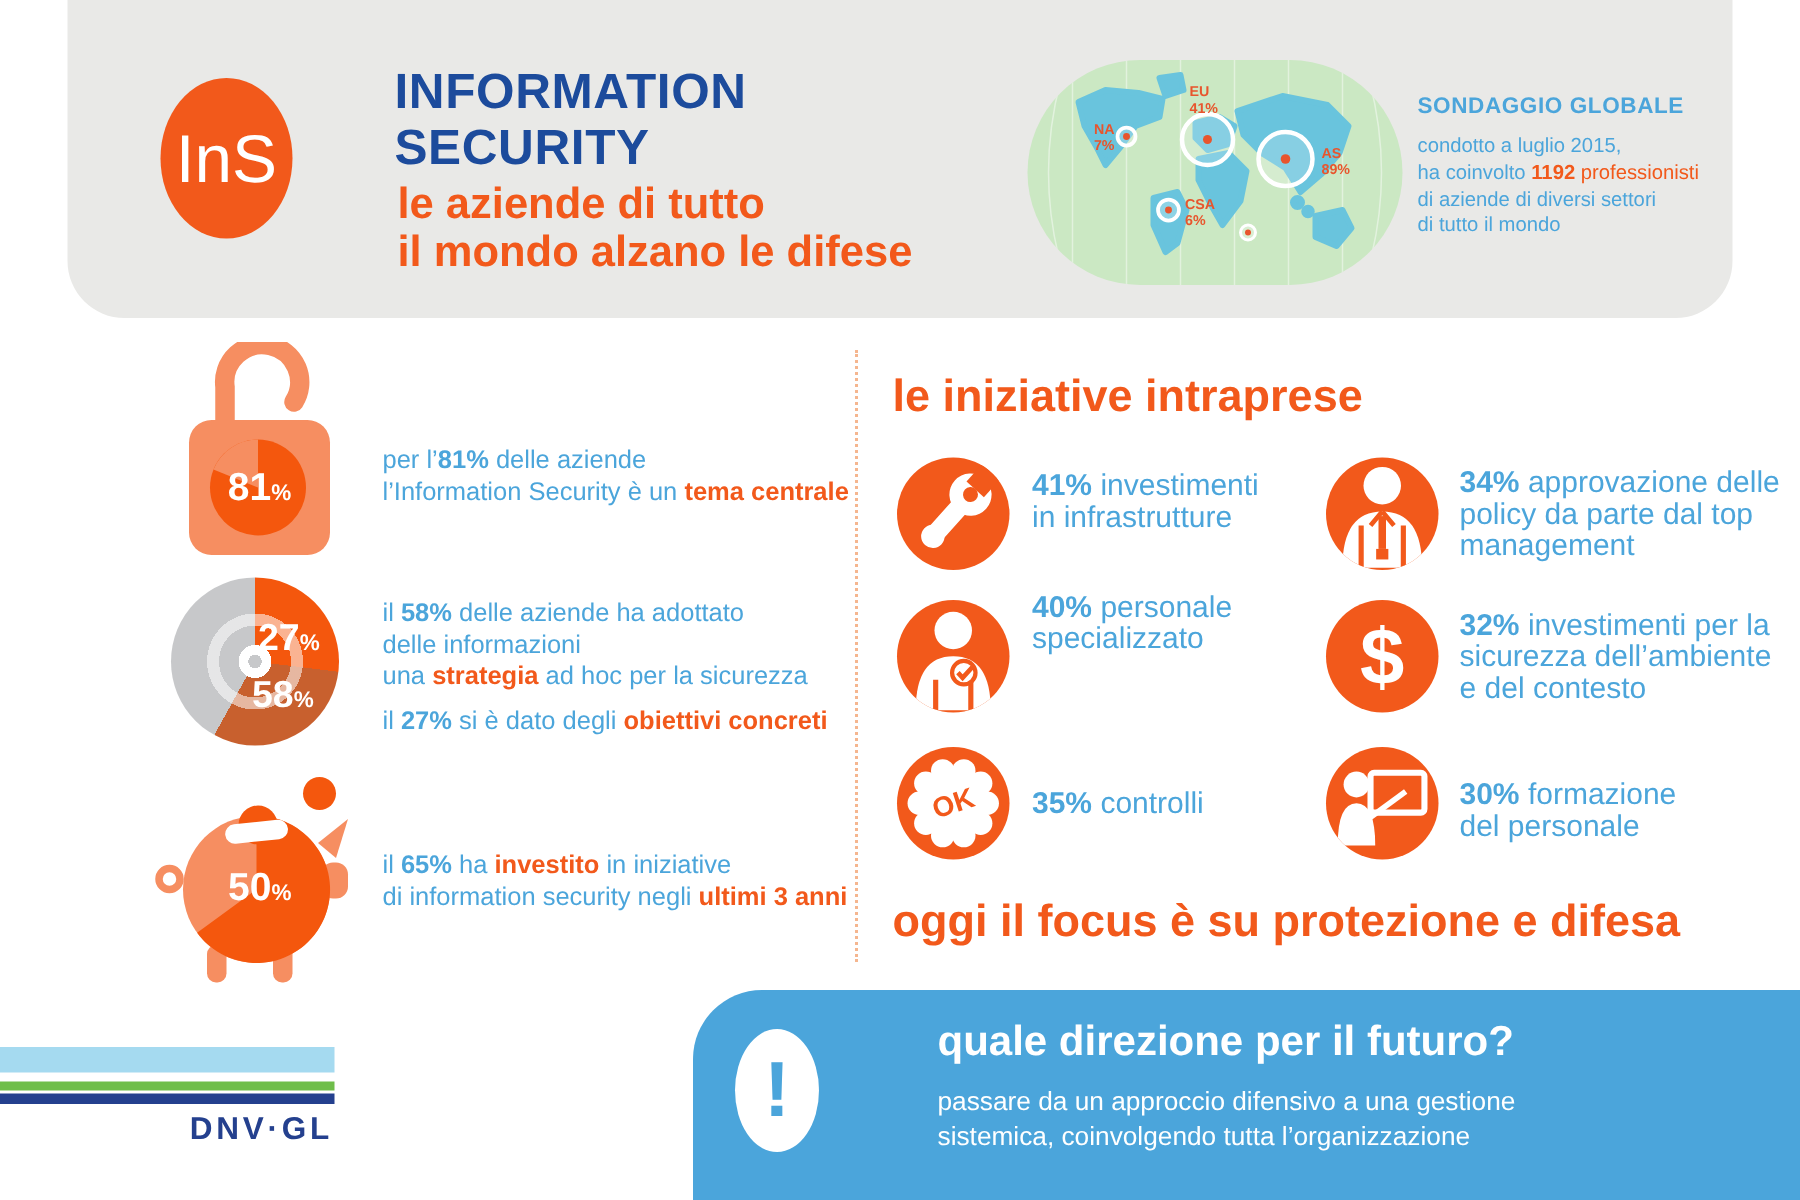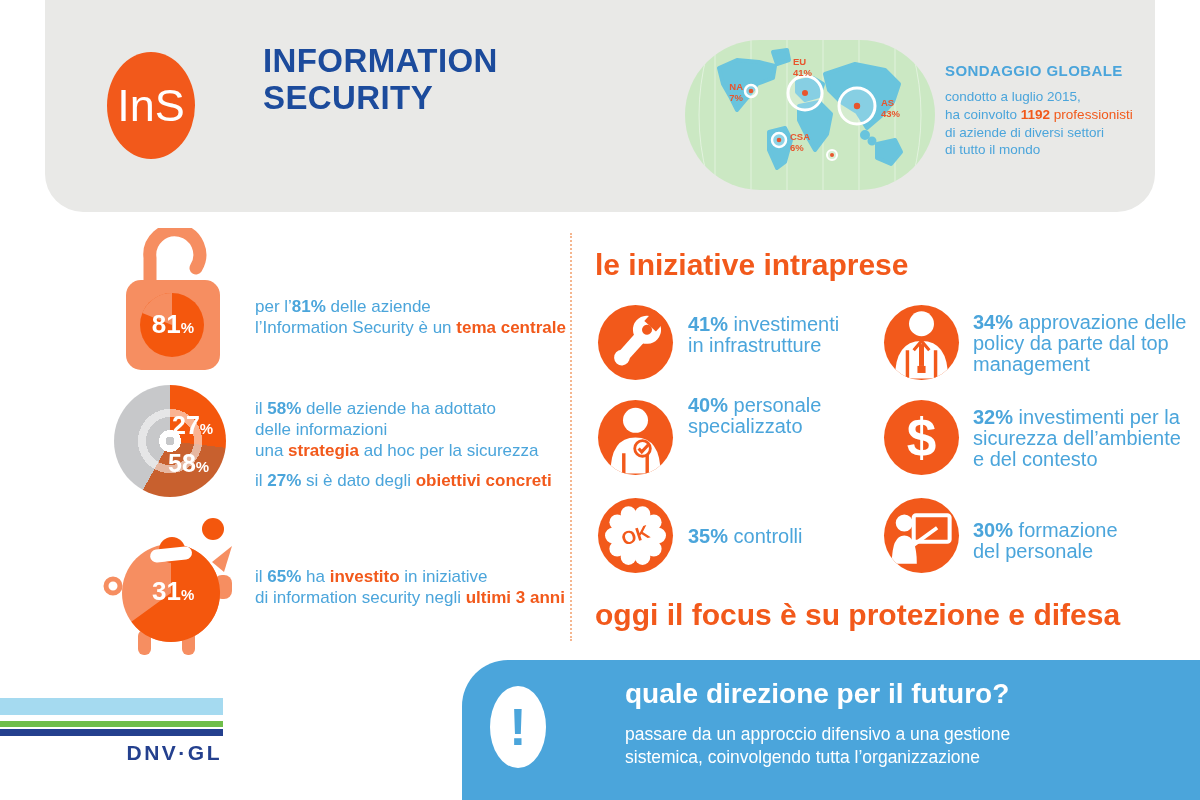--- a/index.html
+++ b/index.html
@@ -77,20 +77,22 @@
 <body>
 
 <div class="canvas">
 
   <div class="abs header-box"></div>
   <div class="abs ins-badge">
     <span>InS</span>
   </div>
   <div class="abs main-title">INFORMATION
 SECURITY</div>
+  <div class="abs main-sub">le aziende di tutto
+il mondo alzano le difese</div>
 
   <div class="abs map-box">
     <svg width="250" height="150" viewBox="0 0 250 150">
       <g stroke="rgba(255,255,255,.45)" stroke-width="1">
         <line x1="30" y1="0" x2="30" y2="150"></line>
           <line x1="66" y1="0" x2="66" y2="150"></line>
         <line x1="102" y1="0" x2="102" y2="150"></line>
           <line x1="138" y1="0" x2="138" y2="150"></line>
         <line x1="174" y1="0" x2="174" y2="150"></line>
           <line x1="210" y1="0" x2="210" y2="150"></line>
@@ -119,21 +121,21 @@
         <circle cx="94" cy="100" r="2.3" fill="#E8552D"></circle>
         <circle cx="147" cy="115" r="5" fill="rgba(255,255,255,.25)" stroke="#fff" stroke-width="2"></circle>
         <circle cx="147" cy="115" r="2" fill="#E8552D"></circle>
       </g>
     </svg>
     <div class="map-label" style="left:36px;top:42px;text-align:right;width:22px;">
       <div>NA</div><b>7%</b></div>
     <div class="map-label" style="left:108px;top:17px;">
       <div>EU</div><b>41%</b></div>
     <div class="map-label" style="left:196px;top:58px;">
-      <div>AS</div><b>43%</b></div>
+      <div>AS</div><b>89%</b></div>
     <div class="map-label" style="left:105px;top:92px;">
       <div>CSA</div><b>6%</b></div>
     <div class="map-label" style="left:118px;top:124px;margin-top:36px;">
       <span>altri</span> <b>3%</b></div>
   </div>
 
   <div class="abs survey">
     <div class="survey-h">SONDAGGIO GLOBALE</div>
     <p>condotto a luglio 2015,</p>
     <p><span>ha coinvolto </span><span class="onb">1192</span><span class="on"> professionisti</span></p>
@@ -175,21 +177,21 @@
       <rect x="38" y="118" width="13" height="25" rx="6" fill="#F68E61"></rect>
       <rect x="82" y="118" width="13" height="25" rx="6" fill="#F68E61"></rect>
       <path d="M112,50 L132,34 L124,60 Z" fill="#F68E61"></path>
       <rect x="114" y="63" width="18" height="24" rx="8" fill="#F68E61"></rect>
       <circle cx="71" cy="81" r="49" fill="#F68E61"></circle>
       <path d="M71,81 L71,32 A49,49 0 1 1 31.4,109.8 Z" fill="#F4570D"></path>
       <circle cx="113" cy="17" r="11" fill="#F4570D"></circle>
       <circle cx="72" cy="38" r="13" fill="#F4570D"></circle>
       <rect x="50" y="36" width="42" height="13" rx="6.5" fill="#fff" transform="rotate(-6 71 42)"></rect>
     </svg>
-    <div class="badge" style="left:52px;top:66px;"><span>31</span><span class="pct">%</span></div>
+    <div class="badge" style="left:52px;top:66px;"><span>50</span><span class="pct">%</span></div>
   </div>
   <div class="abs stat-text" style="left:255px;top:566px;width:340px;">
     <div><span>il </span><span class="bl">65%</span><span> ha </span><span class="hl">investito</span><span> in iniziative</span></div>
     <div><span>di information security negli </span><span class="hl">ultimi 3 anni</span></div>
   </div>
 
   <div class="abs init-h">le iniziative intraprese</div>
 
   <div class="abs init-icon" style="left:598px;top:305px;">
     <svg width="75" height="75" viewBox="0 0 48 48">

